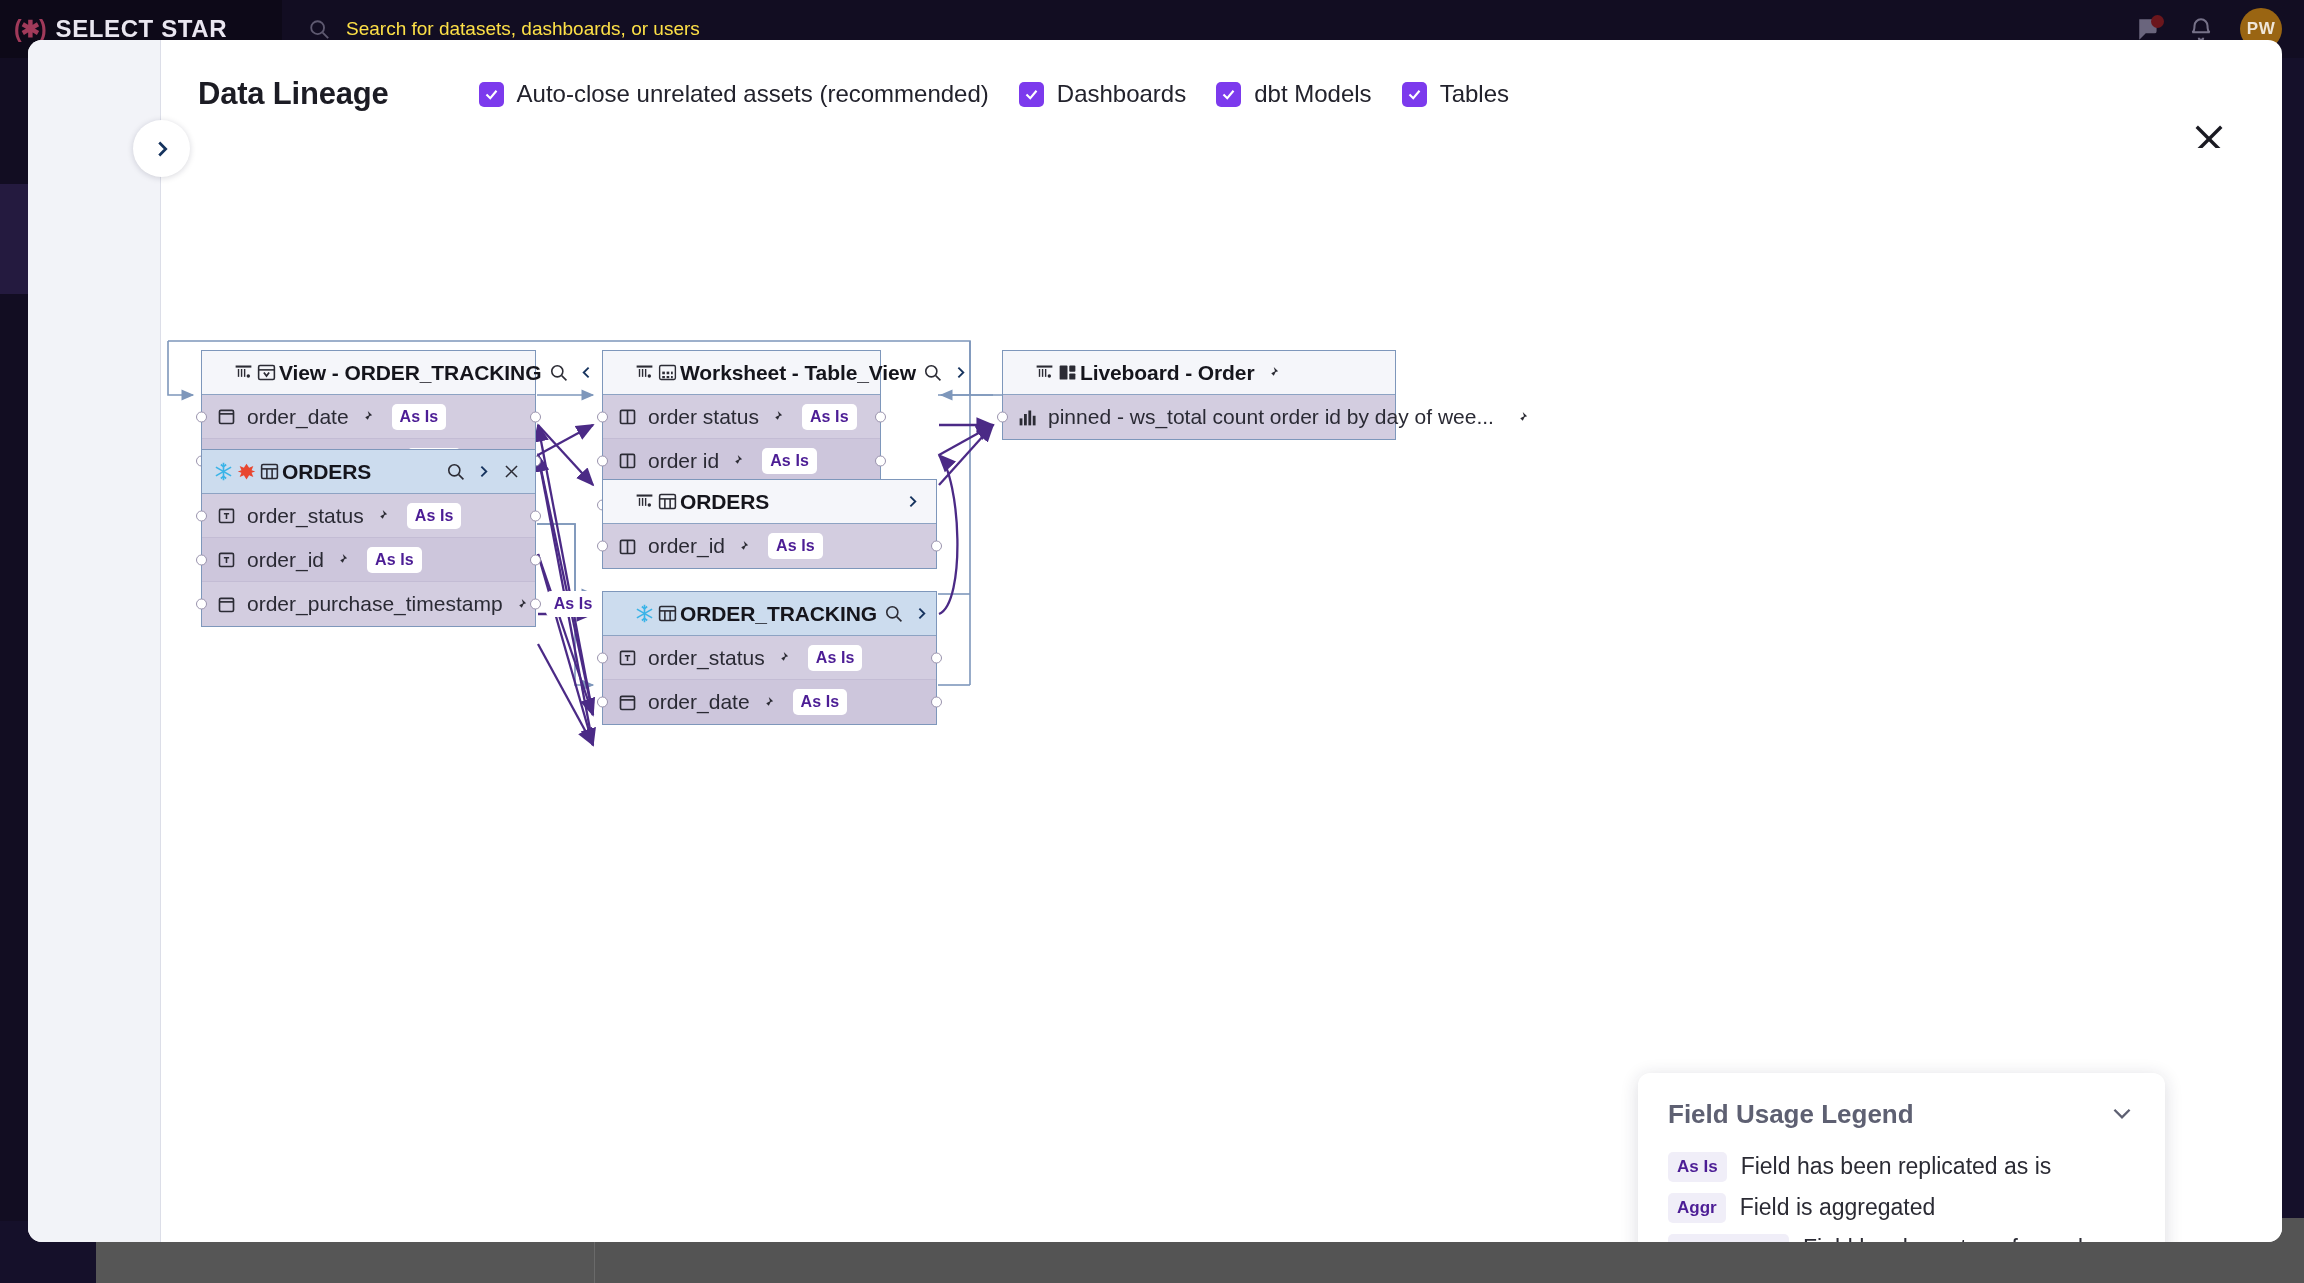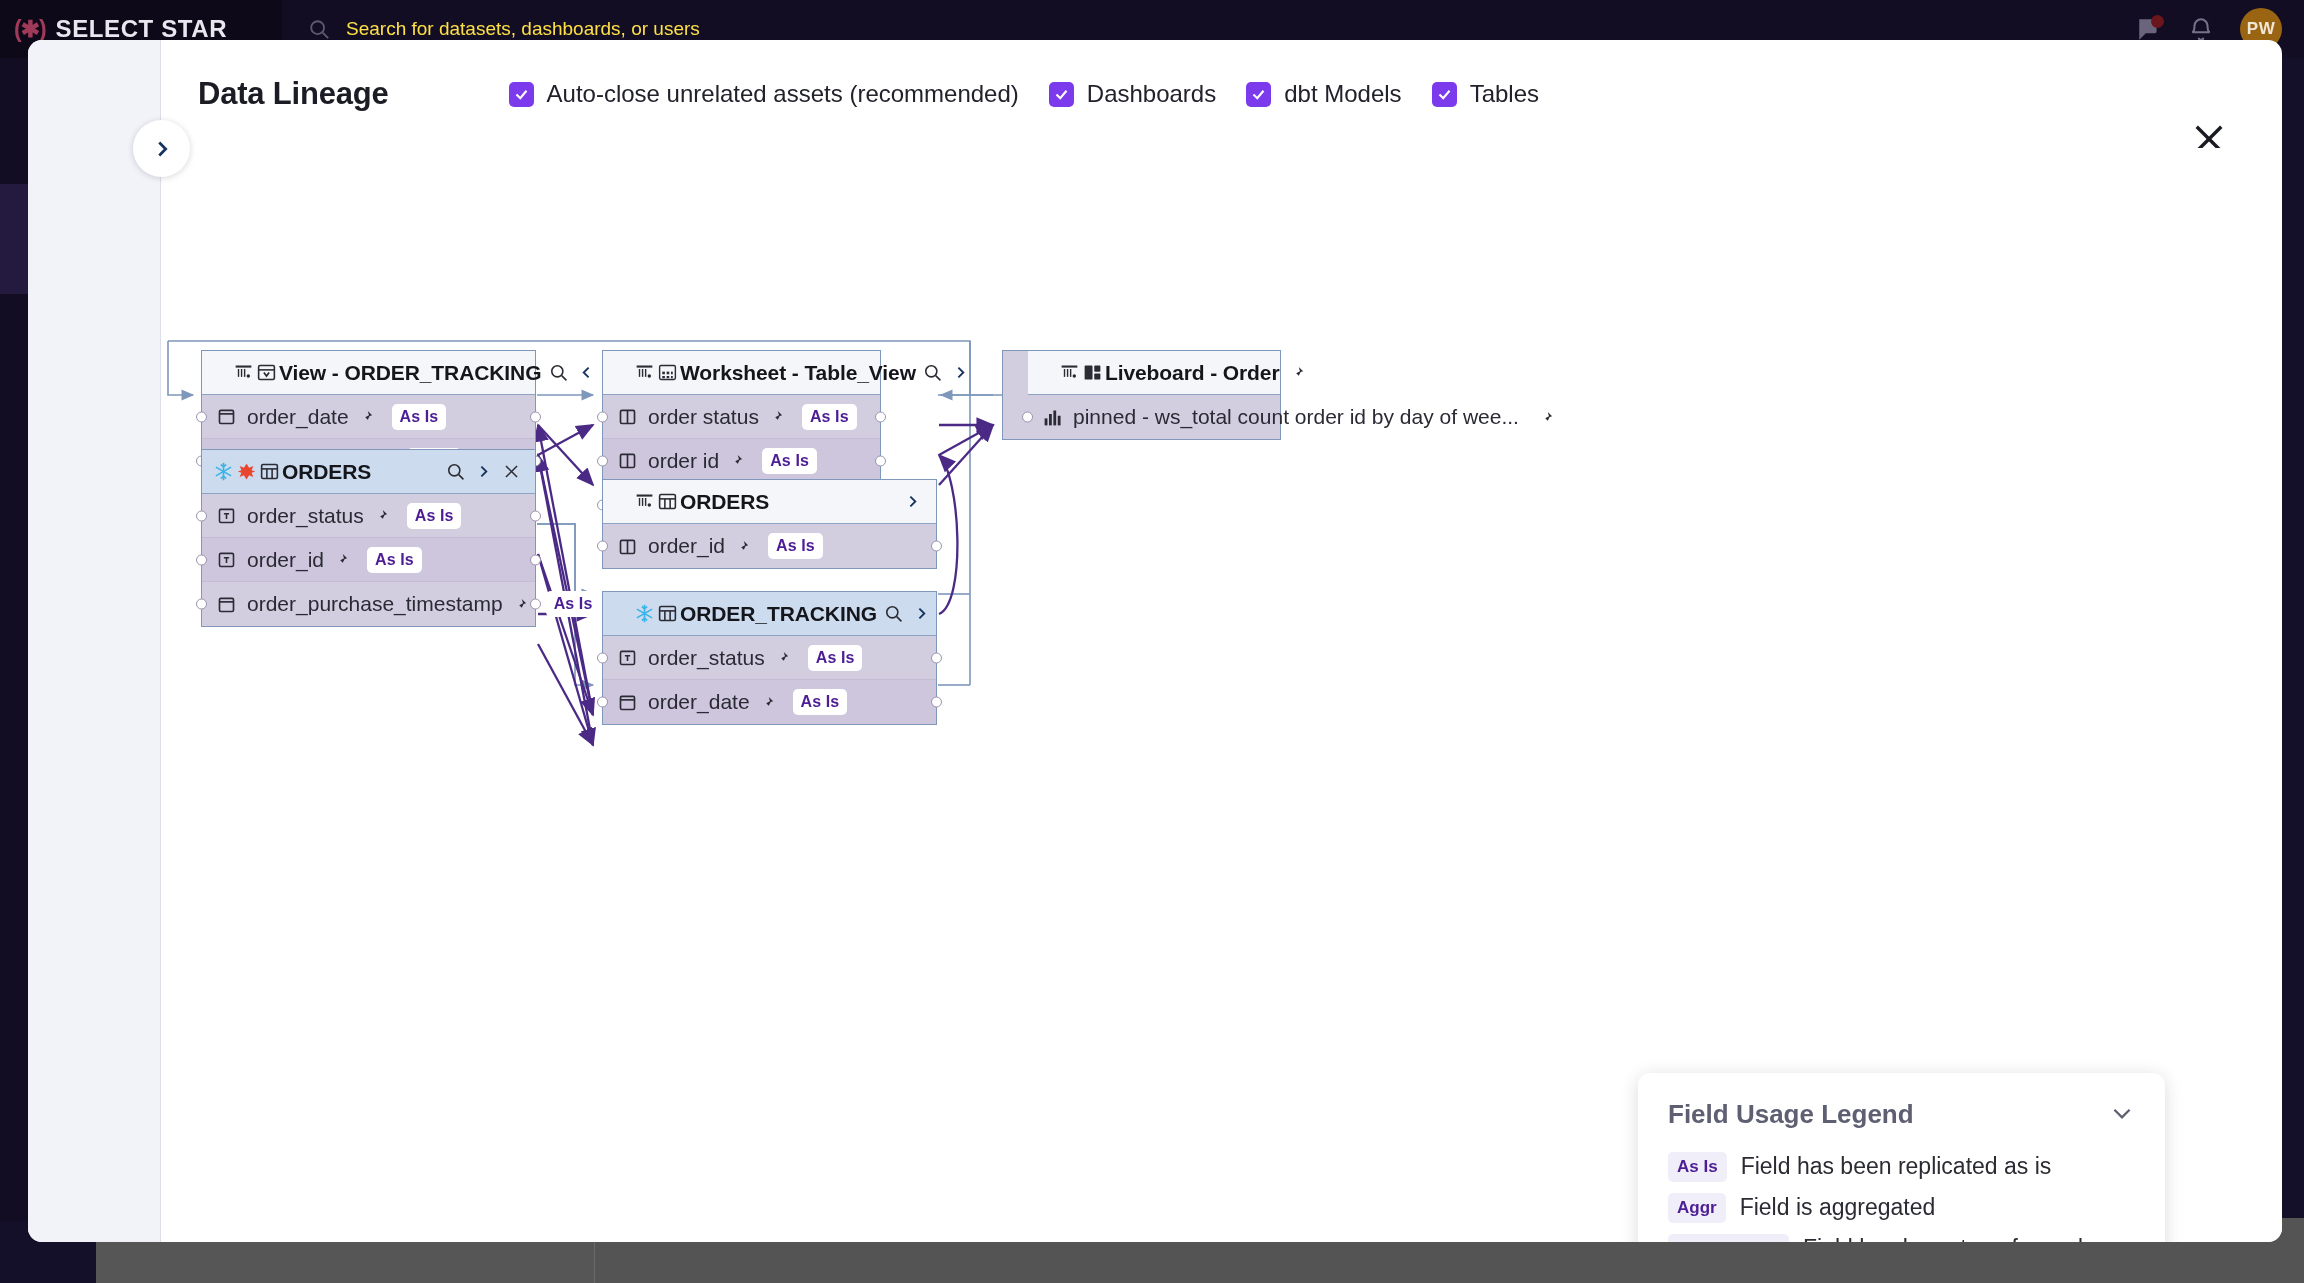--- a/index.html
+++ b/index.html
@@ -86,21 +86,21 @@
   #collapse-btn {
     position: absolute; left: 105px; top: 80px; width: 57px; height: 57px;
     border-radius: 50%; background: #fff;
     box-shadow: 0 1px 6px rgba(20,20,50,.17);
     display: flex; align-items: center; justify-content: center; z-index: 5;
     cursor: pointer;
   }
   #page-title {
     font-size: 31px; font-weight: 700; color: #1c1c24; letter-spacing: -.2px;
   }
-  #filters { display: flex; align-items: center; gap: 30px; margin-left: 120px; }
+  #filters { display: flex; align-items: center; gap: 30px; margin-left: 90px; }
   .filter { display: flex; align-items: center; gap: 13px; cursor: pointer; }
   .cbx {
     width: 25px; height: 25px; border-radius: 5px; background: #7c3aed;
     display: flex; align-items: center; justify-content: center; flex: none;
   }
   .filter .ftext { font-size: 24px; color: #22222c; }
   #close-x {
     position: absolute; right: 52px; top: 78px; width: 42px; height: 42px;
     cursor: pointer;
   }
@@ -674,21 +674,21 @@
         </svg>
         <span class="field-name">order_date</span>
         <svg class="pin" viewBox="0 0 24 24" fill="#2b2b34">
             <path d="M14 3l7 7-4 1-3 6-2-2-5 5 5-5-2-2 6-3z"></path>
           </svg>
         <span class="badge">As Is</span>
         <span class="port right"></span>
       </div>
     </div>
 
-    <div class="node" style="left:841px; top:202px; width:279px;padding-left:25px;">
+    <div class="node" style="left:841px; top:202px; width:394px;">
       <div class="node-header">
         <svg class="chev dark" viewBox="0 0 24 24" fill="none" stroke-width="3.2">
           <polyline points="15,5 8,12 15,19"></polyline>
         </svg>
         <svg class="field-ico" viewBox="0 0 24 24" fill="#2b2b34">
           <rect x="3" y="4" width="18" height="2.4"></rect>
             <rect x="5.5" y="8" width="1.6" height="9"></rect>
           <rect x="9" y="8" width="1.6" height="9"></rect>
             <rect x="12.5" y="8" width="1.6" height="9"></rect>
           <circle cx="17.5" cy="16" r="2"></circle>

